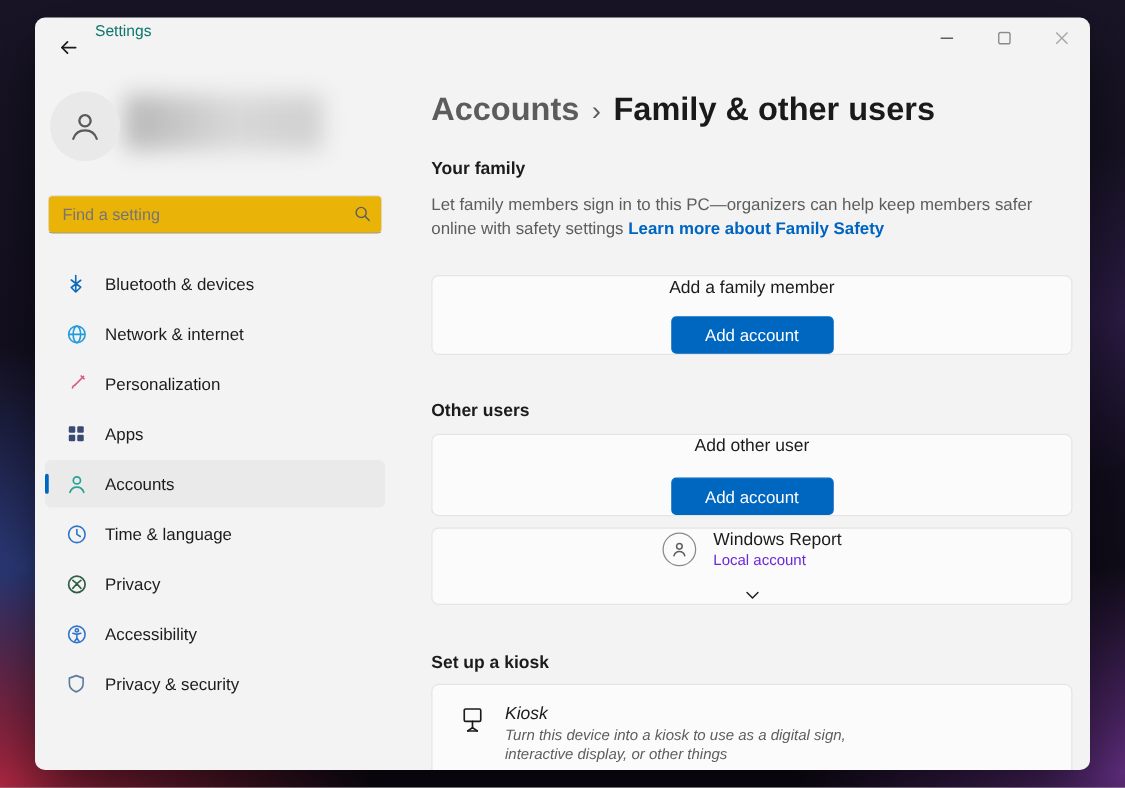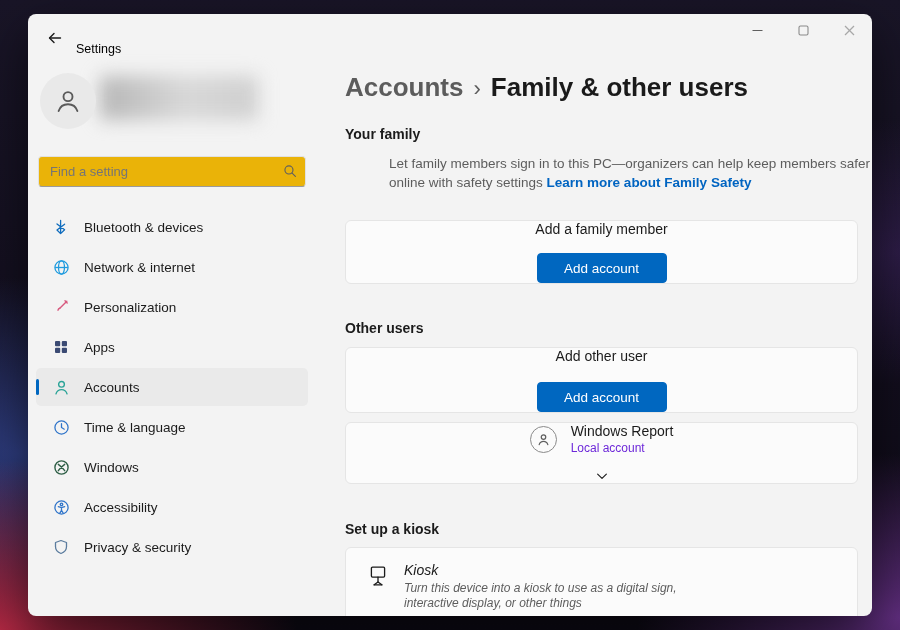--- a/index.html
+++ b/index.html
@@ -15,21 +15,21 @@
     position:relative;
   }
   .window {
     position:absolute; left:28px; top:14px; width:844px; height:602px;
     background:#f3f3f3; border-radius:8px; overflow:hidden;
     box-shadow:0 18px 50px rgba(0,0,0,.55);
   }
   
   .titlebar { position:absolute; left:0; top:0; width:100%; height:48px; }
   .back-btn { position:absolute; left:10px; top:9px; width:34px; height:30px; display:flex; align-items:center; justify-content:center; border-radius:4px; cursor:pointer; }
-  .app-title { position:absolute; left:48px; top:28px; font-size:12.5px; color:#000000; }
+  .app-title { position:absolute; left:48px; top:4px; font-size:12.5px; color:#0f766e; }
   .win-controls { position:absolute; right:0; top:0; height:32px; display:flex; }
   .win-btn { width:46px; height:32px; display:flex; align-items:center; justify-content:center; }
   
   .avatar-wrap { position:absolute; left:12px; top:59px; width:56px; height:56px; border-radius:50%; background:#e9e9e9; display:flex; align-items:center; justify-content:center; z-index:2; }
   .blur-name { position:absolute; left:72px; top:62px; width:158px; height:44px; border-radius:4px;
     background:linear-gradient(90deg,#b6b6b6,#d8d8d8 55%,#cfcfcf); filter:blur(9px); z-index:1; }
   .search-box { position:absolute; left:10px; top:142px; width:268px; height:31px; }
   .search-box input {
     width:100%; height:100%; border:1px solid #e1e1e1; border-bottom:1px solid #9a9a9a;
     border-radius:4px; background:#eab308; padding:0 30px 0 11px; font-size:13px; color:#5d5d5d;
@@ -42,21 +42,21 @@
   .nav-item.selected .pill { position:absolute; left:0; top:11px; width:3px; height:16px; border-radius:2px; background:#0067c0; }
   .nav-icon { width:18px; height:18px; margin-right:14px; display:flex; align-items:center; justify-content:center; }
   .nav-label { font-size:13.5px; color:#1b1b1b; }
   
   .content { position:absolute; left:317px; top:0; width:513px; height:100%; }
   .breadcrumb { position:absolute; left:0; top:58px; font-size:26px; font-weight:600; display:flex; align-items:center; gap:10px; }
   .crumb-parent { color:#5c5c5c; }
   .crumb-sep { color:#5c5c5c; font-size:22px; font-weight:400; padding-top:2px; }
   .crumb-current { color:#1a1a1a; }
   .section-title { position:absolute; left:0; font-size:14px; font-weight:700; color:#1b1b1b; }
-  .family-desc { position:absolute; left:0; top:140px; width:505px; font-size:13.5px; line-height:19px; color:#5d5d5d;margin-left:44px; }
+  .family-desc { position:absolute; left:0; top:140px; width:505px; font-size:13.5px; line-height:19px; color:#5d5d5d; }
   .family-link { color:#0064c1; font-weight:700; text-decoration:none; cursor:pointer; }
   .card { position:absolute; left:0; width:513px; background:#fbfbfb; border:1px solid #e5e5e5; border-radius:6px;
     display:flex; align-items:center; justify-content:space-between; padding:0 18px;flex-direction:column; }
   .row-label { font-size:14px; color:#1b1b1b; }
   .btn-primary { min-width:130px; height:30px; background:#0067c0; color:#ffffff; border:1px solid #0067c0;
     border-radius:4px; font-size:13.5px; font-family:inherit; cursor:pointer; }
   .btn-secondary { min-width:130px; height:30px; background:#fbfbfb; color:#1b1b1b; border:4px solid #3b82f6;
     border-radius:4px; font-size:13.5px; font-family:inherit; cursor:pointer; }
   .acct-left { display:flex; align-items:center; }
   .acct-avatar { width:27px; height:27px; border-radius:50%; border:1.4px solid #8a8a8a; display:flex; align-items:center; justify-content:center; margin-right:14px; }
@@ -175,21 +175,21 @@
       </span>
         <span class="nav-label">Time &amp; language</span>
     </div>
     <div class="nav-item">
       <span class="nav-icon">
         <svg width="17" height="17" viewBox="0 0 16 16" fill="none" stroke="#2e5e46" stroke-width="1.3" stroke-linecap="round">
             <circle cx="8" cy="8" r="6.2"></circle>
             <path d="M5 5c2 1.4 4.4 3.8 6 6M11 5c-2 1.4-4.4 3.8-6 6"></path>
           </svg>
       </span>
-        <span class="nav-label">Windows</span>
+        <span class="nav-label">Privacy</span>
     </div>
     <div class="nav-item">
       <span class="nav-icon">
         <svg width="17" height="17" viewBox="0 0 16 16" fill="none" stroke="#2f74c9" stroke-width="1.2" stroke-linecap="round">
             <circle cx="8" cy="8" r="6.2"></circle>
             <circle cx="8" cy="5" r="1.2"></circle>
             <path d="M5 7.2l3 .8 3-.8M8 8.4v2.4l-1.6 2.4M8 10.8l1.6 2.4"></path>
           </svg>
       </span>
         <span class="nav-label">Accessibility</span>

